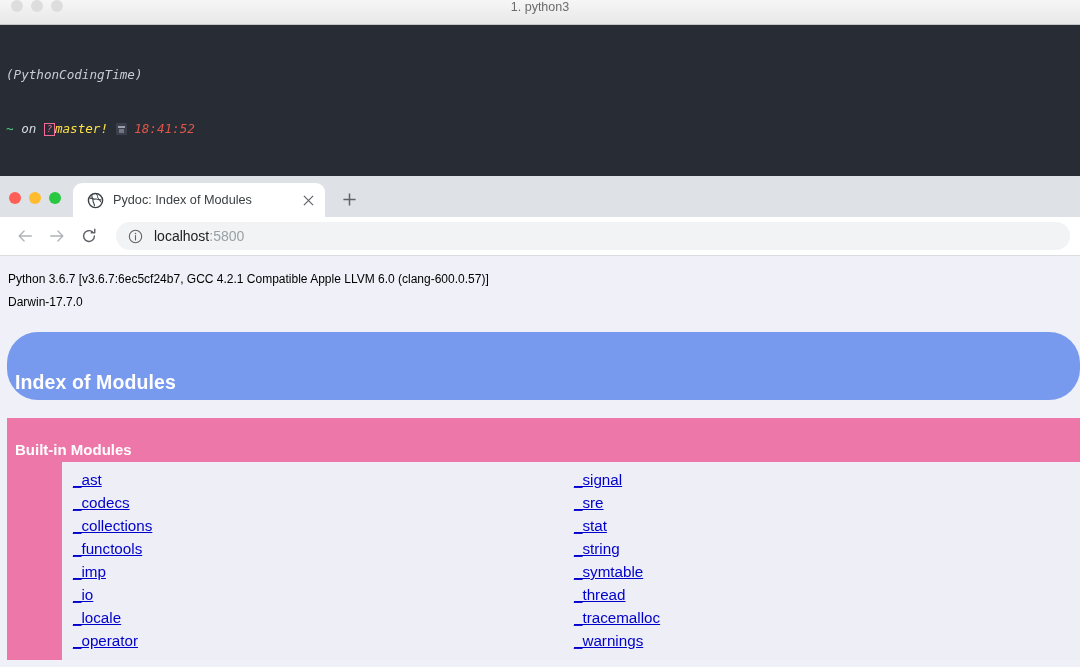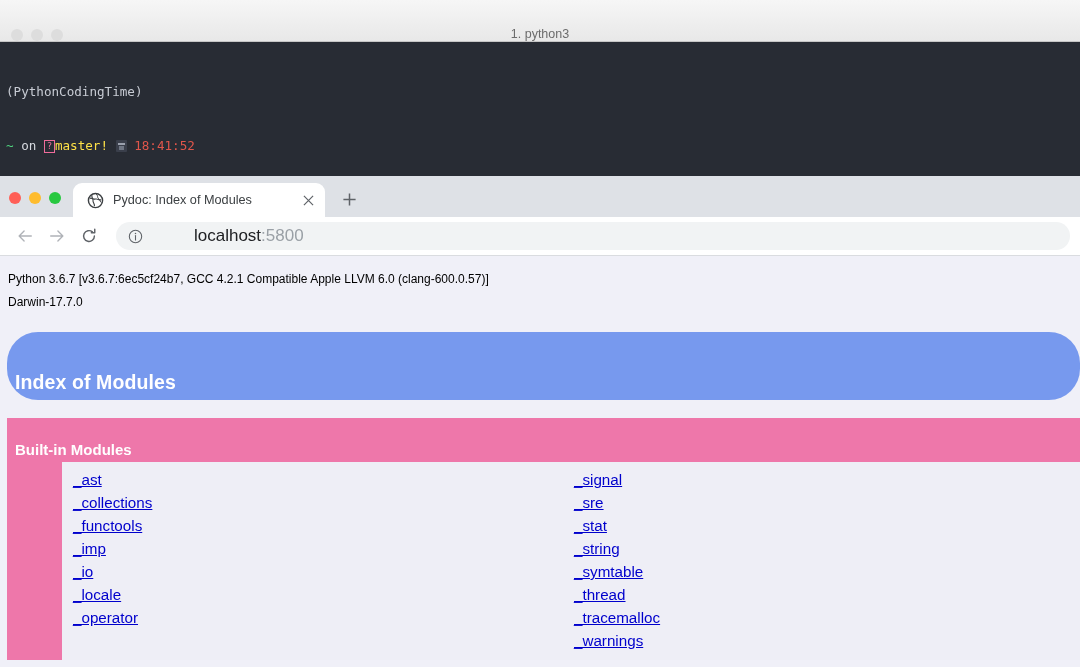--- a/index.html
+++ b/index.html
@@ -13,25 +13,25 @@
   
   #terminal-window {
     position: absolute;
     left: 0; top: 0;
     width: 1080px; height: 176px;
     background: #282c34;
     overflow: hidden;
   }
   #terminal-titlebar {
     position: relative;
-    height: 42px;
+    height: 25px;
     background: linear-gradient(to bottom, #f6f6f6, #e8e8e8);
     border-bottom: 1px solid #c6c6c6;
     display: flex;
-    align-items: flex-end;
+    align-items: flex-start;
   }
   .tl-lights { display: flex; gap: 8px; margin-left: 11px; }
   .tl-light {
     width: 12px; height: 12px; border-radius: 50%;
     background: #dddddd;
   }
   #terminal-title {
     position: absolute;
     left: 0; right: 0;
     text-align: center;
@@ -40,20 +40,21 @@
     font-family: "Liberation Sans", sans-serif;
     pointer-events: none;
   }
   #terminal-body {
     padding: 5px 1px 0 6px;
     font-family: "DejaVu Sans Mono", "Liberation Mono", monospace;
     font-size: 12.6px;
     line-height: 17.9px;
     color: #dcdfe4;
     white-space: pre;
+    font-style: italic;
   }
   .term-line { white-space: pre; height: 17.9px; }
   .t-white   { color: #d7dae0; }
   .t-green   { color: #4fd47f; }
   .t-pink    { color: #fde047; }
   .t-red     { color: #e0564b; margin-top: 28px; }
   .t-grey    { color: #c8ccd4; }
   .glyph-box {
     display: inline-block;
     border: 1px solid #f06c9b;
@@ -164,24 +165,23 @@
     height: 28px;
     margin-left: 10px;
     background: #f1f3f4;
     border-radius: 14px;
     display: flex;
     align-items: center;
     padding: 0 12px;
     gap: 11px;
   }
   #omnibox-text {
-    font-size: 17px;
+    font-size: 14px;
     color: #9aa0a6;
     white-space: nowrap;
-    margin-left: 40px;
   }
   #omnibox-text .host { color: #202124; }
 
   
   #page-content {
     height: 411px;
     background: #f0f0f8;
     padding: 0;
     overflow: hidden;
     position: relative;
@@ -348,20 +348,21 @@
 
     <div class="section-wrap" id="builtin-section">
       <div id="builtin-banner">
         <span id="builtin-banner-title">Built-in Modules</span>
       </div>
       <div id="builtin-body">
         <div id="builtin-leftbar"></div>
         <div id="builtin-table">
           <div class="module-col">
             <div class="module-item"><a class="module-link" href="#">_ast</a></div>
+            <div class="module-item"><a class="module-link" href="#">_codecs</a></div>
             <div class="module-item"><a class="module-link" href="#">_collections</a></div>
             <div class="module-item"><a class="module-link" href="#">_functools</a></div>
             <div class="module-item"><a class="module-link" href="#">_imp</a></div>
             <div class="module-item"><a class="module-link" href="#">_io</a></div>
             <div class="module-item"><a class="module-link" href="#">_locale</a></div>
             <div class="module-item"><a class="module-link" href="#">_operator</a></div>
           </div>
           <div class="module-col">
             <div class="module-item"><a class="module-link" href="#">_signal</a></div>
             <div class="module-item"><a class="module-link" href="#">_sre</a></div>

